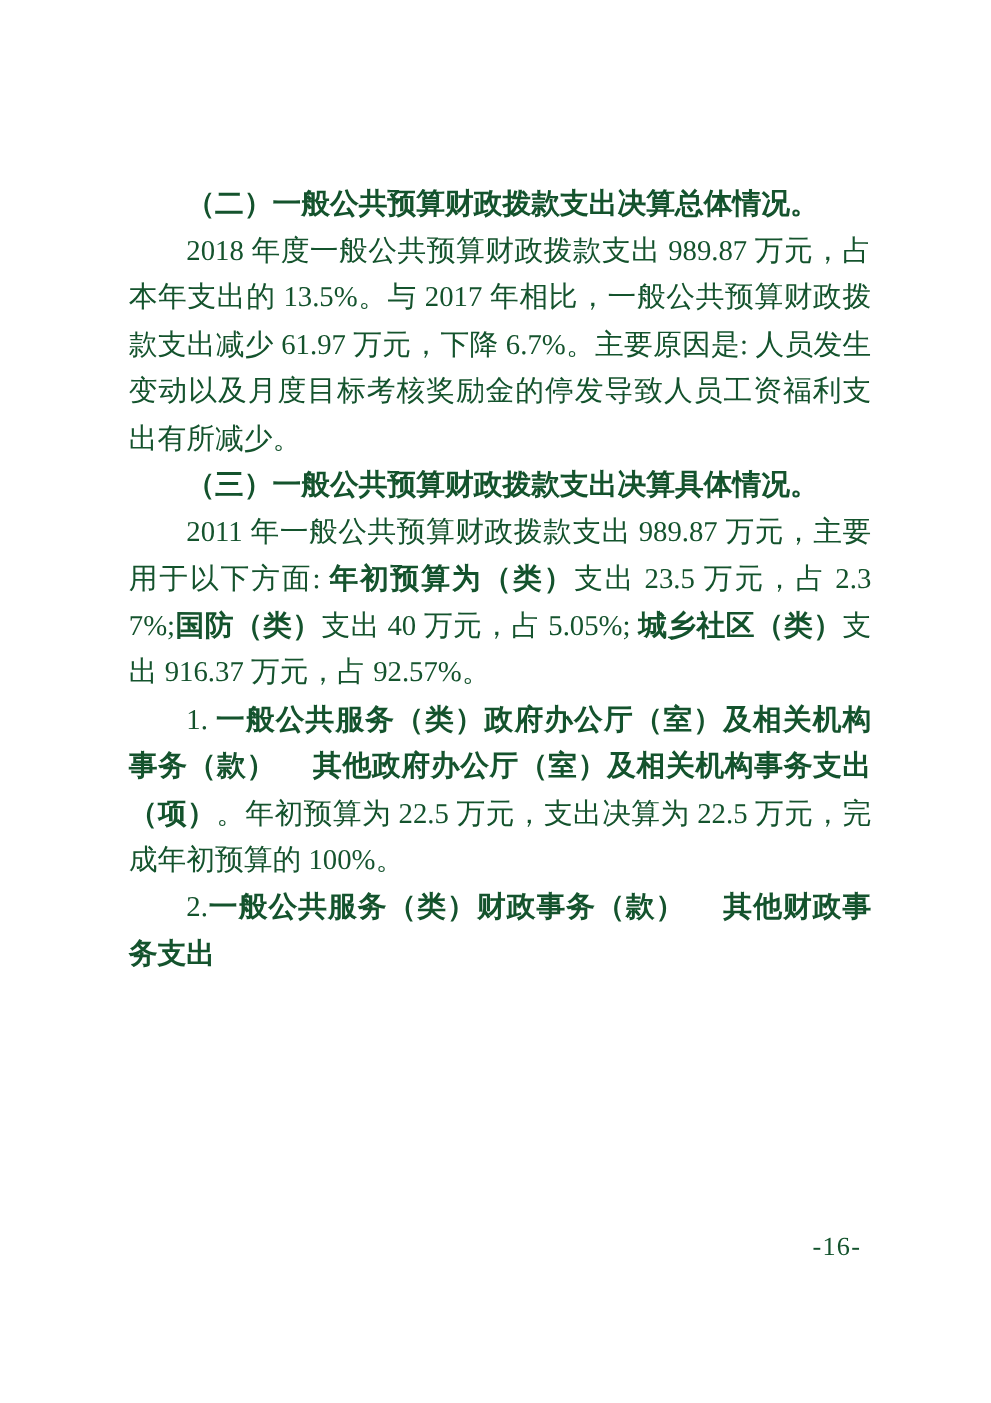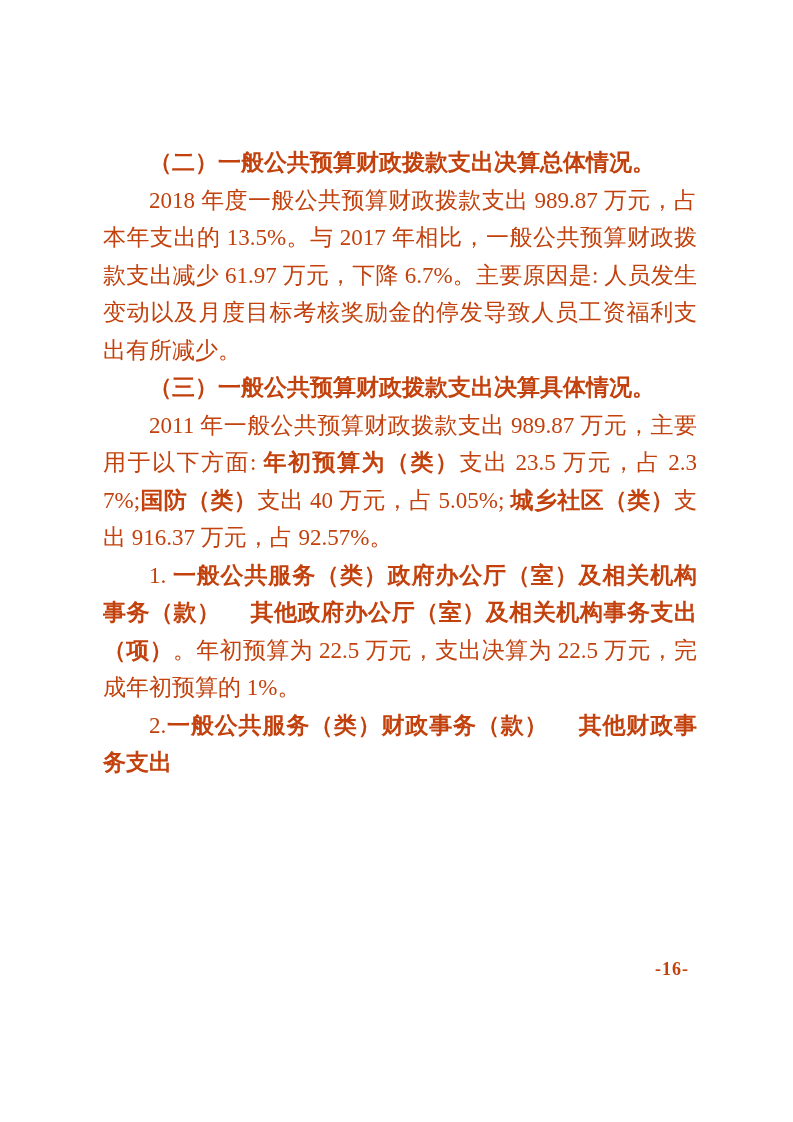--- a/index.html
+++ b/index.html
@@ -5,21 +5,21 @@
   html, body {
     margin: 0;
     padding: 0;
     background: #ffffff;
   }
   .page {
     position: relative;
     width: 793px;
     height: 1122px;
     background: #ffffff;
-    color: #c2410c;
+    color: #14532d;
     font-family: "Liberation Serif", "DejaVu Serif", serif;
     overflow: hidden;
   }
   .content {
     position: absolute;
     left: 103px;
     top: 144px;
     width: 594px;
   }
   .block {
@@ -32,34 +32,33 @@
     word-break: break-all;
   }
   .block .bold {
     font-weight: bold;
   }
   .block.heading {
     font-weight: bold;
   }
   .footer-page-number {
     position: absolute;
-    top: 957px;
+    top: 985px;
     right: 104px;
-    font-size: 18px;
+    font-size: 21px;
     line-height: 24px;
     letter-spacing: 1px;
-    font-weight: bold;
   }
 </style>
 </head>
 <body>
 
 <div class="page">
   <div class="content">
       <div class="block heading"><span class="bold">（二）一般公共预算财政拨款支出决算总体情况。</span></div>
       <div class="block para"><span class="regular">2018 年度一般公共预算财政拨款支出 989.87 万元，占本年支出的 13.5%。与 2017 年相比，一般公共预算财政拨款支出减少 61.97 万元，下降 6.7%。主要原因是: 人员发生变动以及月度目标考核奖励金的停发导致人员工资福利支出有所减少。</span></div>
       <div class="block heading"><span class="bold">（三）一般公共预算财政拨款支出决算具体情况。</span></div>
       <div class="block para"><span class="regular">2011 年一般公共预算财政拨款支出 989.87 万元，主要用于以下方面: </span><span class="bold">年初预算为（类）</span><span class="regular">支出 23.5 万元，占 2.37%;</span><span class="bold">国防（类）</span><span class="regular">支出 40 万元，占 5.05%; </span><span class="bold">城乡社区（类）</span><span class="regular">支出 916.37 万元，占 92.57%。</span></div>
-      <div class="block para"><span class="regular">1. </span><span class="bold">一般公共服务（类）政府办公厅（室）及相关机构事务（款）　 其他政府办公厅（室）及相关机构事务支出（项）</span><span class="regular">。年初预算为 22.5 万元，支出决算为 22.5 万元，完成年初预算的 1%。</span></div>
+      <div class="block para"><span class="regular">1. </span><span class="bold">一般公共服务（类）政府办公厅（室）及相关机构事务（款）　 其他政府办公厅（室）及相关机构事务支出（项）</span><span class="regular">。年初预算为 22.5 万元，支出决算为 22.5 万元，完成年初预算的 100%。</span></div>
       <div class="block para"><span class="regular">2.</span><span class="bold">一般公共服务（类）财政事务（款）　 其他财政事务支出</span></div>
     </div>
   <div class="footer-page-number">-16-</div>
 </div>
 
 </body></html>

